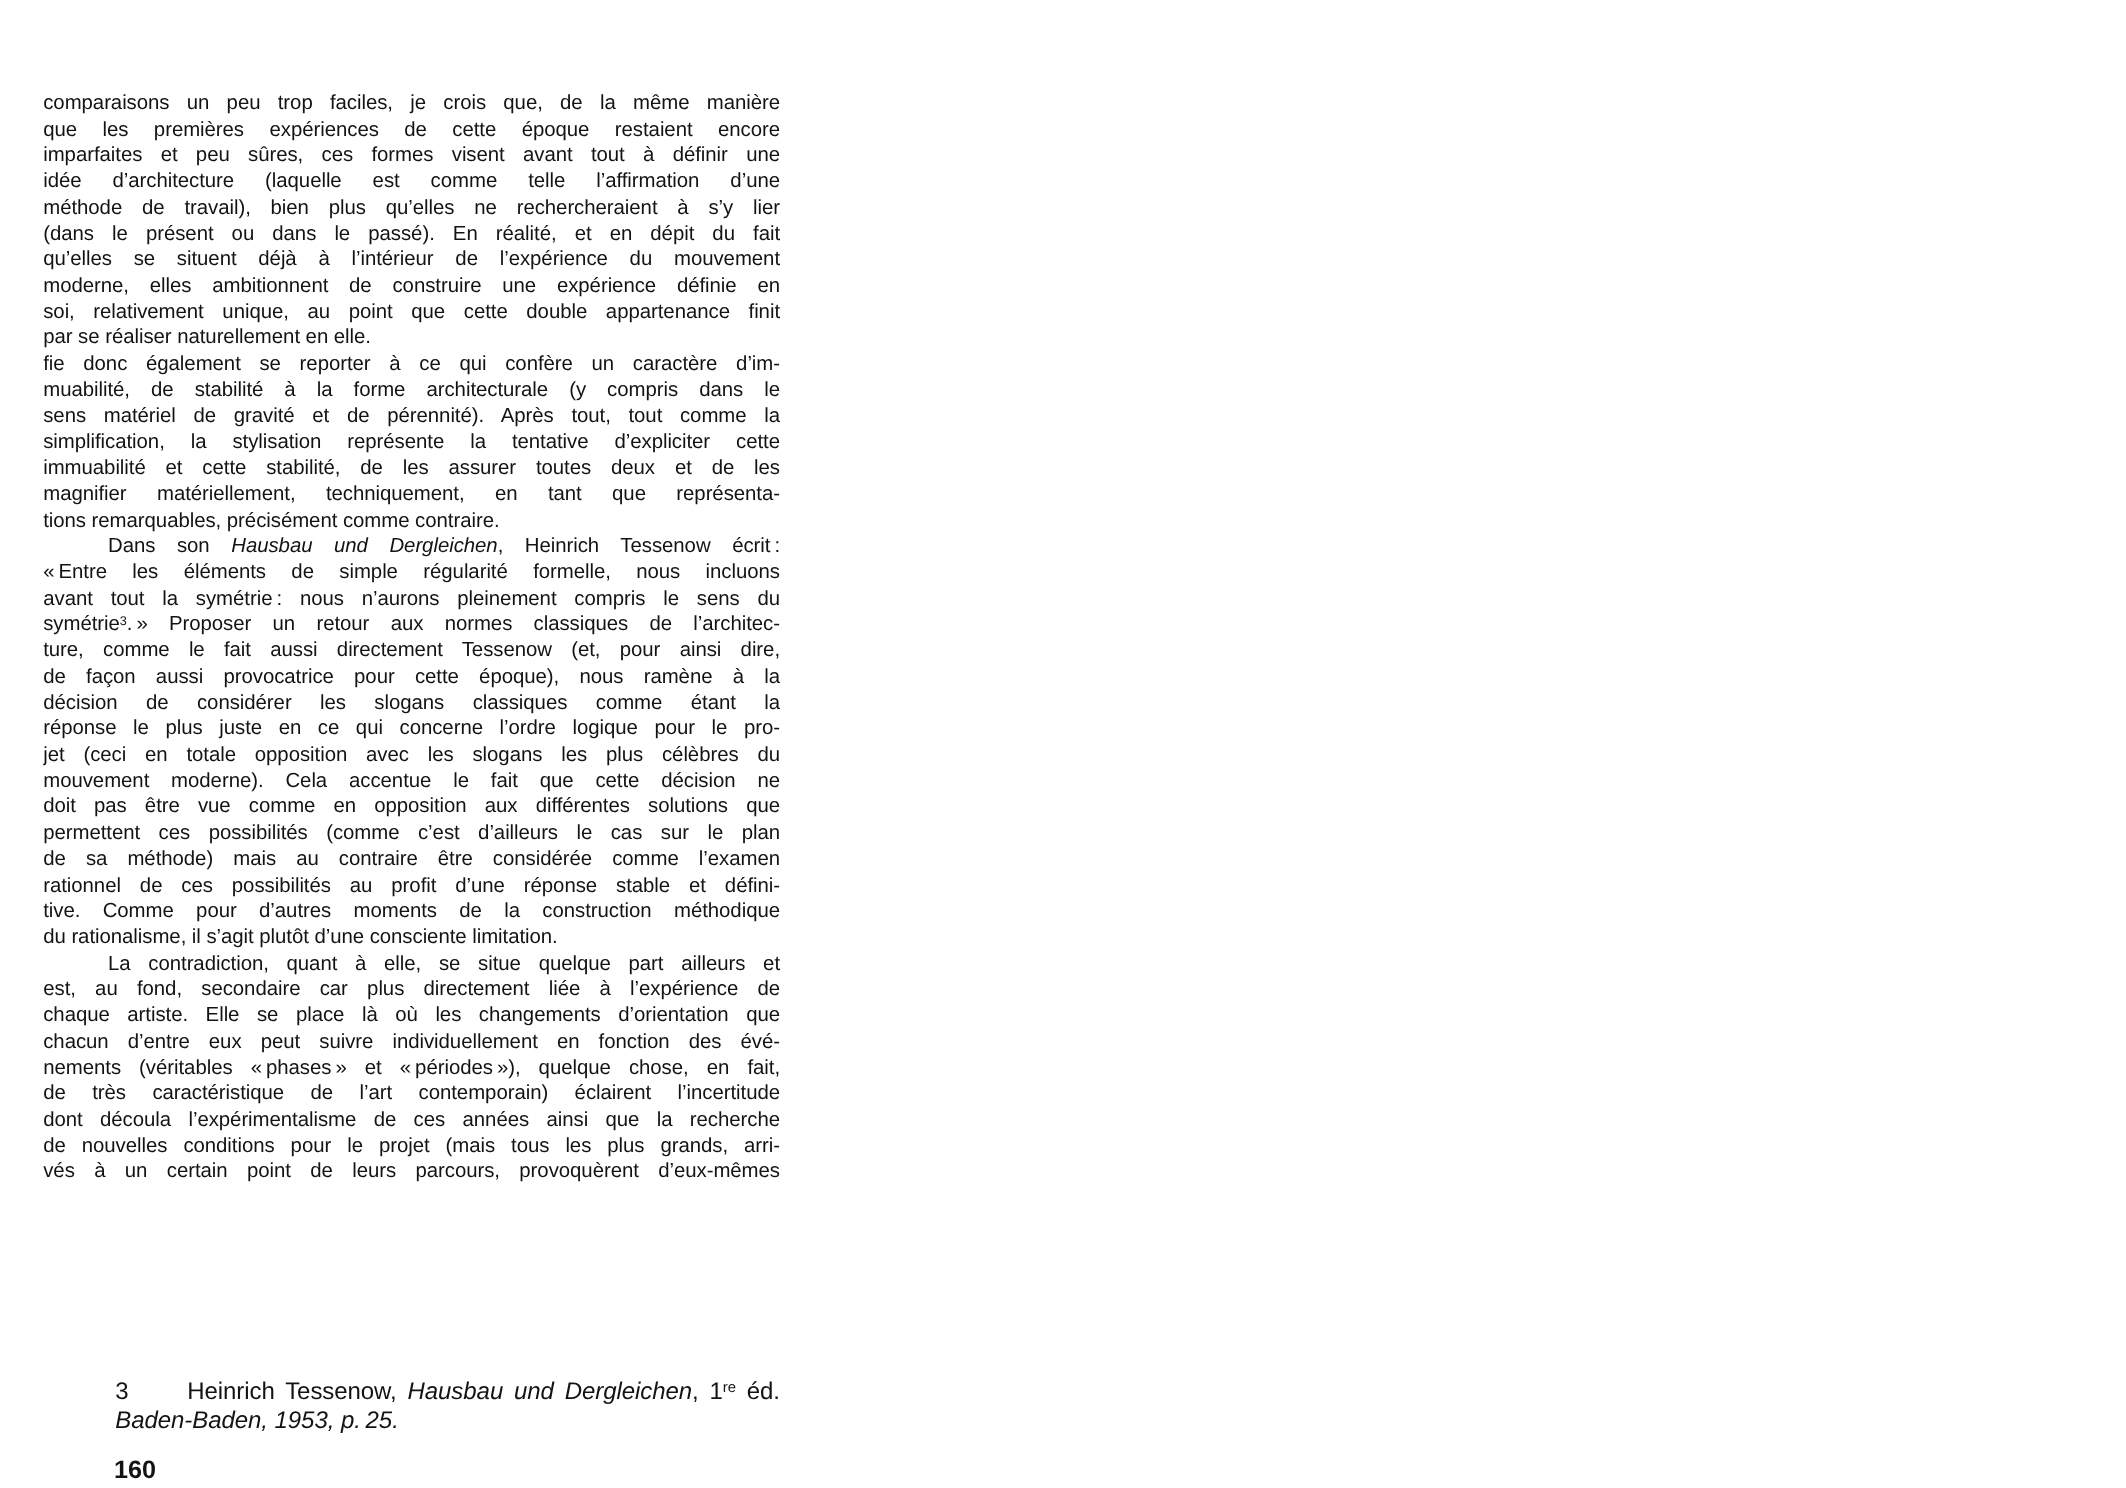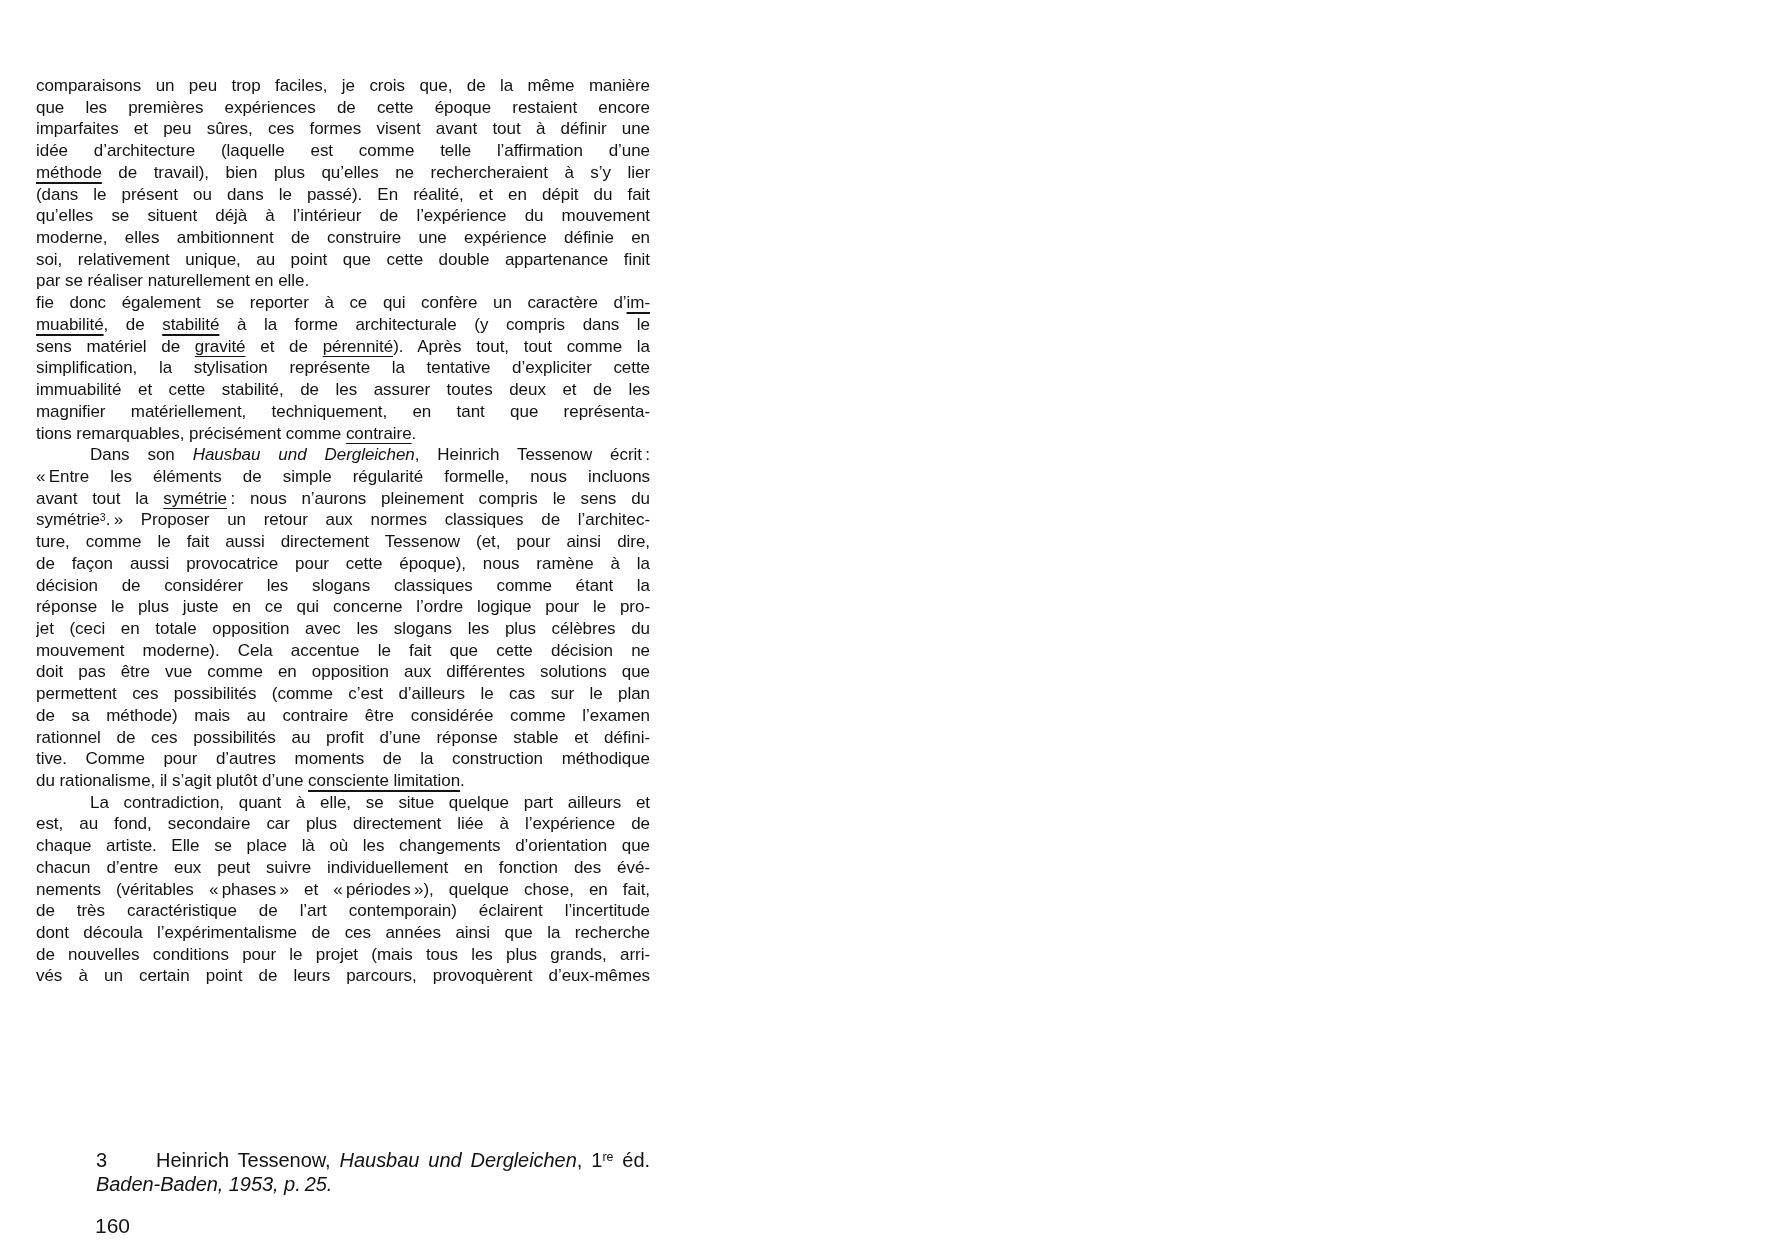--- a/index.html
+++ b/index.html
@@ -16,37 +16,37 @@
   
   #body-lines{position:absolute;left:36px;top:32px;width:614px;}
   .pline{
     height:21.72px;line-height:21.72px;font-size:17px;
     letter-spacing:-0.05px;color:#131313;
     text-align:justify;text-align-last:justify;
     overflow:hidden;white-space:normal;
   }
   .pline.last{text-align-last:left;}
   .pline.indent{text-indent:54px;}
-  .u{text-decoration:underline;text-underline-offset:4px;text-decoration-thickness:1.5px;}
+  .u{text-underline-offset:4px;text-decoration-thickness:1.5px;}
   .i{font-style:italic;}
   sup{font-size:0.62em;line-height:0;position:relative;top:-0.45em;vertical-align:baseline;}
 
   
   #fn-lines{position:absolute;left:96px;top:1106px;width:554px;}
   .fnline{
     height:23.5px;line-height:23.5px;font-size:20px;
     letter-spacing:-0.05px;color:#131313;
     text-align:justify;text-align-last:justify;overflow:hidden;
   }
   .fnline.last{text-align-last:left;font-style:italic;}
   .num{display:inline-block;width:60px;}
 
   
   .folio{position:absolute;font-size:21px;line-height:26px;color:#141414;letter-spacing:0;}
-  #folio-left{left:95px;top:1170px;}
+  #folio-left{left:95px;top:1170px;font-weight:bold;}
 </style>
 </head>
 <body>
 
 <div class="page" id="page-left">
   <div id="body-lines">
       <div class="pline"><span>comparaisons un peu trop faciles, je crois que, de la même manière</span></div>
       <div class="pline"><span>que les premières expériences de cette époque restaient encore</span></div>
       <div class="pline"><span>imparfaites et peu sûres, ces formes visent avant tout à définir une</span></div>
       <div class="pline"><span>idée d’architecture (laquelle est comme telle l’affirmation d’une</span></div>

